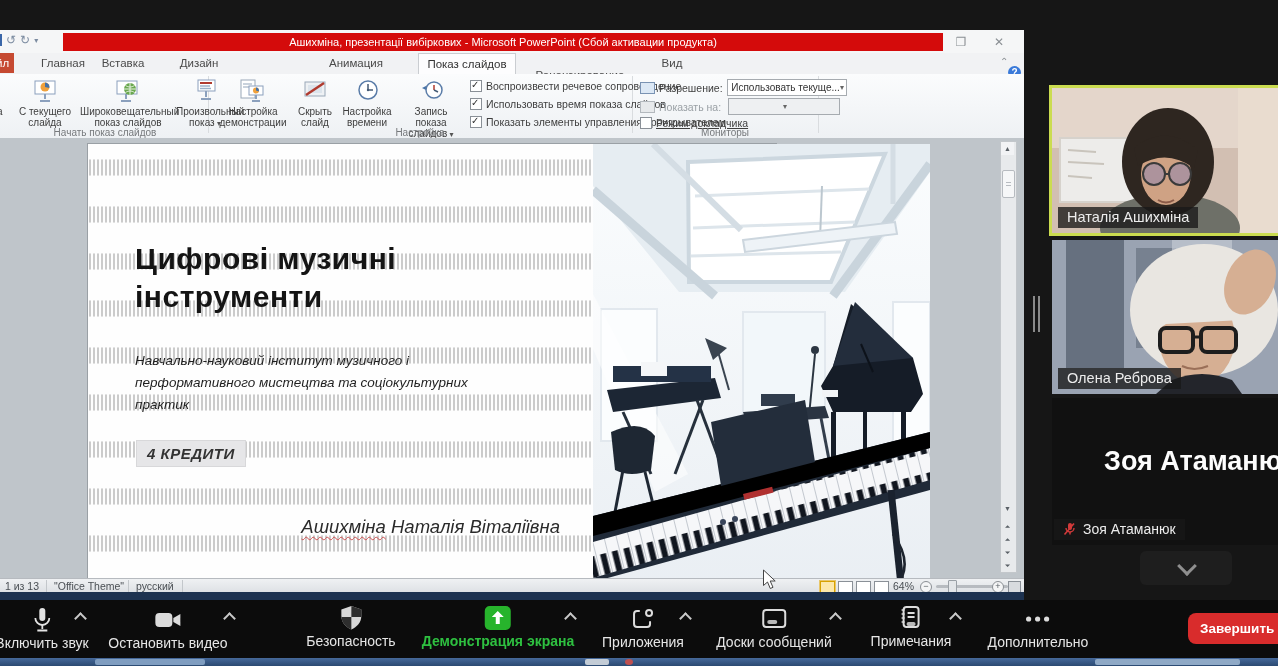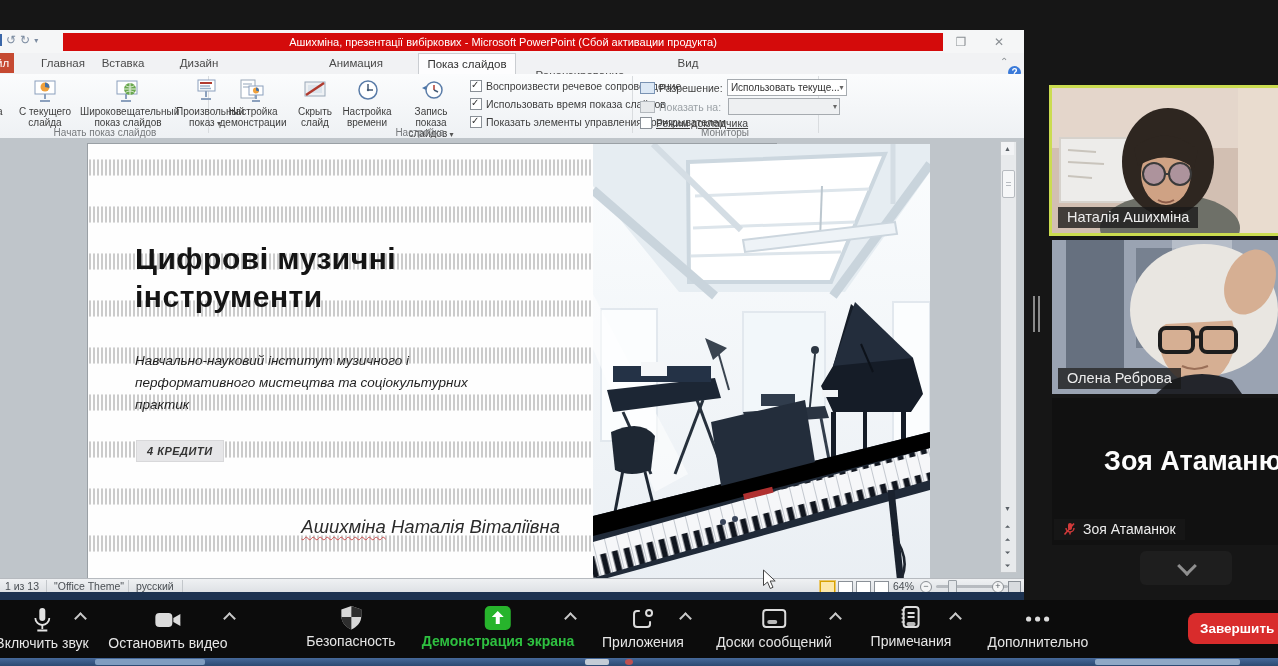--- a/index.html
+++ b/index.html
@@ -25,38 +25,38 @@
   .rbtn{position:absolute;top:2px;height:58px;text-align:center;font-size:10px;line-height:11px;color:#3e3e3e;}
   .ric{height:28px;display:flex;align-items:flex-end;justify-content:center;margin-bottom:2px;}
   .dd::after{content:" ▾";font-size:8px;color:#555;}
   .glabel{position:absolute;bottom:0;font-size:10px;color:#76797c;text-align:center;}
   .chkrow{position:absolute;left:470px;font-size:10.5px;color:#3e3e3e;display:flex;align-items:center;gap:4px;white-space:nowrap;}
   .chk{width:10px;height:10px;background:#fff;border:1px solid #8a9097;display:inline-block;position:relative;}
   .chk.on::after{content:"✓";position:absolute;left:0px;top:-2px;font-size:10px;color:#333;}
   .monrow{position:absolute;left:640px;font-size:10.5px;color:#3e3e3e;display:flex;align-items:center;gap:4px;white-space:nowrap;}
   .monrow.dis{color:#9aa0a5;}
   .combo{width:112px;height:15px;background:#fff;border:1px solid #a6abb0;font-size:10px;color:#333;
-         line-height:15px;padding:0 2px 0 4px;display:flex;justify-content:flex-end;}
+         line-height:15px;padding:0 2px 0 4px;display:flex;justify-content:center;}
   .combo .arr{color:#666;font-size:8px;}
   .combo.dis{background:#eef0f2;color:#aaa;}
   .mini-ico{width:13px;height:10px;border:1px solid #7a93b3;background:#dce8f5;display:inline-block;}
   .mini-ico.dis{border-color:#b3b8bd;background:#e7e9eb;}
   .workspace{position:absolute;left:0;top:108px;width:1024px;height:440px;background:#bfc5ca;overflow:hidden;}
   .slide{position:absolute;left:88px;top:6px;width:688px;height:460px;background:#fefefe;
          box-shadow:0 0 0 1px #9aa0a5;
          background-image:
            radial-gradient(#cbcbcb 0.8px, transparent 0.9px),
            radial-gradient(#cbcbcb 0.8px, transparent 0.9px);
          background-size:4px 47px,47px 4px;background-position:0 0,0 0;}
   .slide-title{position:absolute;left:47px;top:96px;width:430px;font-size:30px;line-height:38px;
                font-weight:bold;color:#141414;letter-spacing:0.5px;}
   .slide-sub{position:absolute;left:47px;top:206px;width:390px;font-size:13.5px;line-height:22px;
              font-style:italic;color:#1f1f1f;}
   .slide-badge{position:absolute;left:48px;top:296px;background:#e6e6e8;border:1px solid #d8d8da;
-               font-size:11px;font-style:italic;font-weight:bold;color:#333;padding:4px 10px;letter-spacing:0.5px;}
+               font-size:15px;font-style:italic;font-weight:bold;color:#333;padding:4px 10px;letter-spacing:0.5px;}
   .slide-credits{position:absolute;left:100px;top:338px;width:372px;text-align:right;
                  font-size:13.5px;line-height:19px;font-style:italic;color:#222;}
   .slide-author{position:absolute;left:100px;top:372px;width:372px;text-align:right;
                 font-size:18.5px;font-style:italic;color:#2b2b2b;}
   .wavy{text-decoration:underline wavy #d05050 1px;text-underline-offset:3px;}
   .slide-art{position:absolute;left:505px;top:0;width:337px;height:460px;}
   
   .vscroll{position:absolute;left:1000px;top:3px;width:15px;height:430px;background:#e8eaec;border:1px solid #c3c7cb;}
   .sarrow{position:absolute;left:0;width:13px;height:13px;text-align:center;font-size:7px;color:#5a6066;line-height:13px;background:#f2f3f5;}
   .sthumb{position:absolute;left:1px;top:28px;width:11px;height:26px;background:#f6f7f8;border:1px solid #b7bbc0;border-radius:2px;}
@@ -120,21 +120,21 @@
 
     <div class="tabrow">
       <div class="ptab file" style="left:-24px;width:38px;">Файл</div>
       <div class="ptab" style="left:38px;width:50px;">Главная</div>
       <div class="ptab" style="left:98px;width:50px;">Вставка</div>
       <div class="ptab" style="left:176px;width:46px;">Дизайн</div>
       <div class="ptab" style="left:244px;width:60px;margin-top:32px;">Переходы</div>
       <div class="ptab" style="left:326px;width:60px;">Анимация</div>
       <div class="ptab active" style="left:418px;width:96px;">Показ слайдов</div>
       <div class="ptab" style="left:528px;width:104px;margin-top:12px;">Рецензирование</div>
-      <div class="ptab" style="left:672px;width:32px;">Вид</div>
+      <div class="ptab" style="left:656px;width:32px;">Вид</div>
       <div class="ribbon-min" style="left:1000px;top:3px;">⌃</div>
     </div>
     <div class="helpbtn">?</div>
 
     <div class="ribbon">
       <div class="gsep" style="left:208px;"></div>
       <div class="gsep" style="left:632px;"></div>
       <div class="gsep" style="left:818px;"></div>
 
       <div class="rbtn" style="left:-48px;width:58px;">

